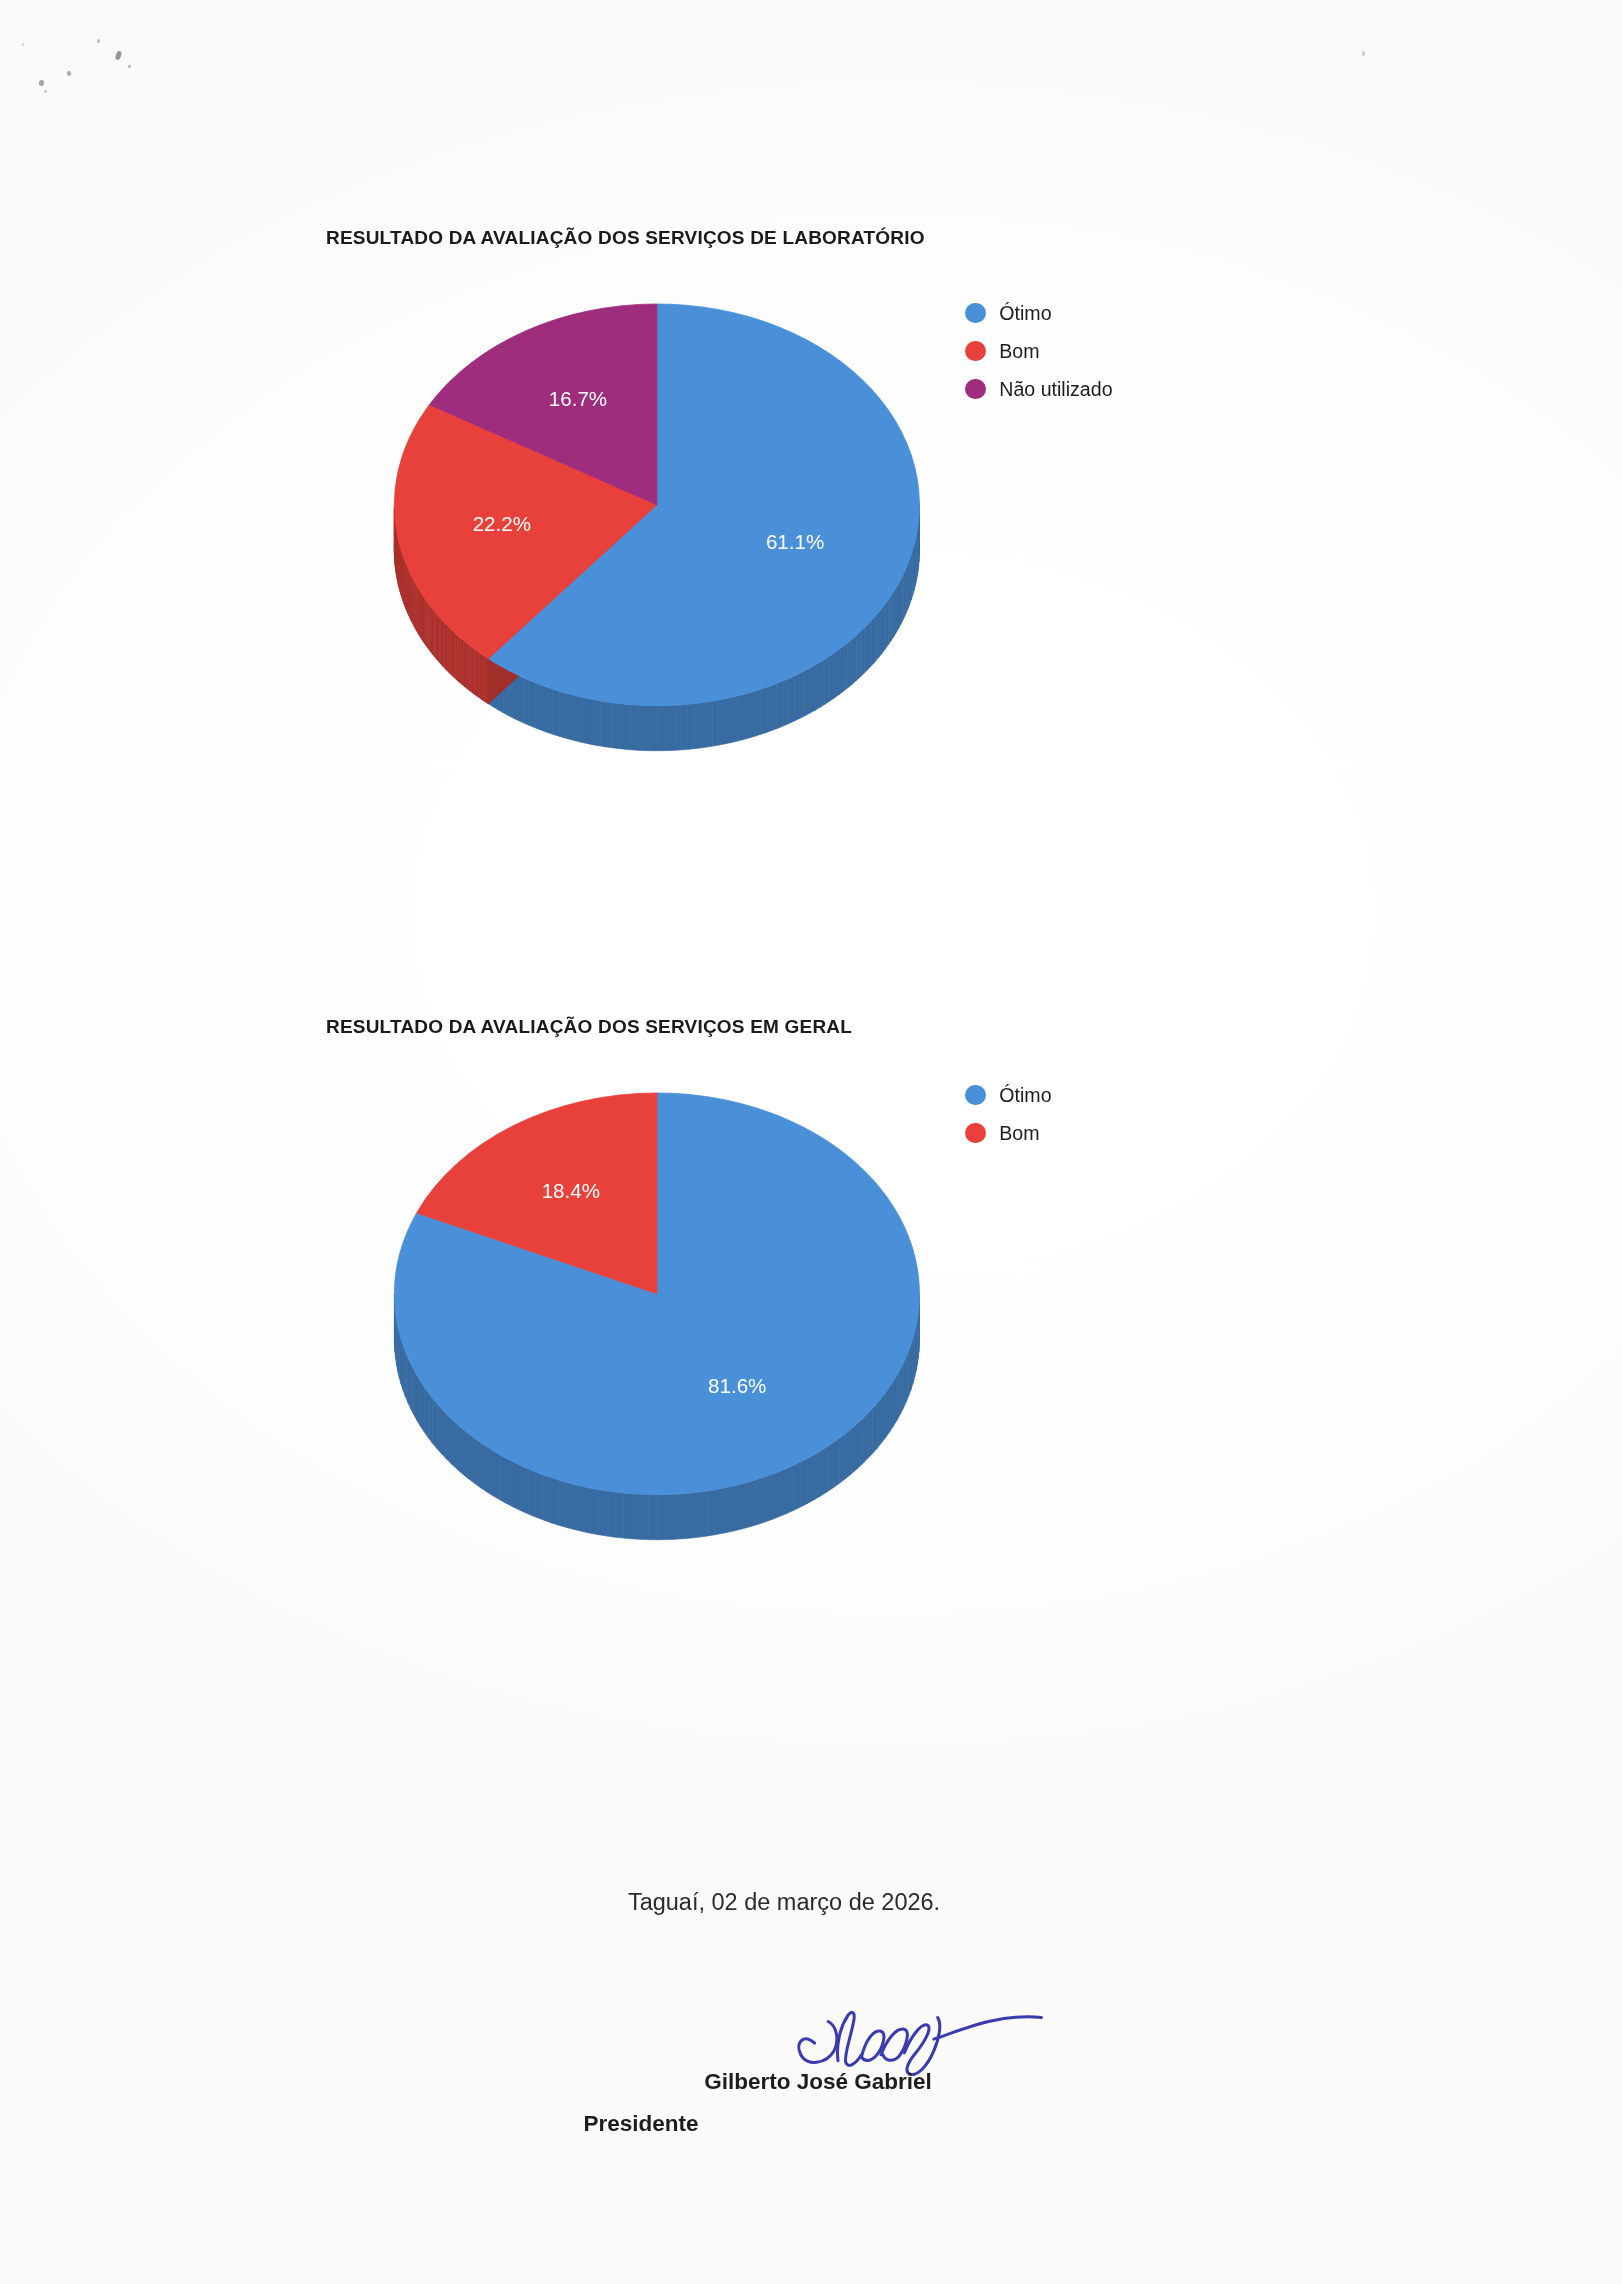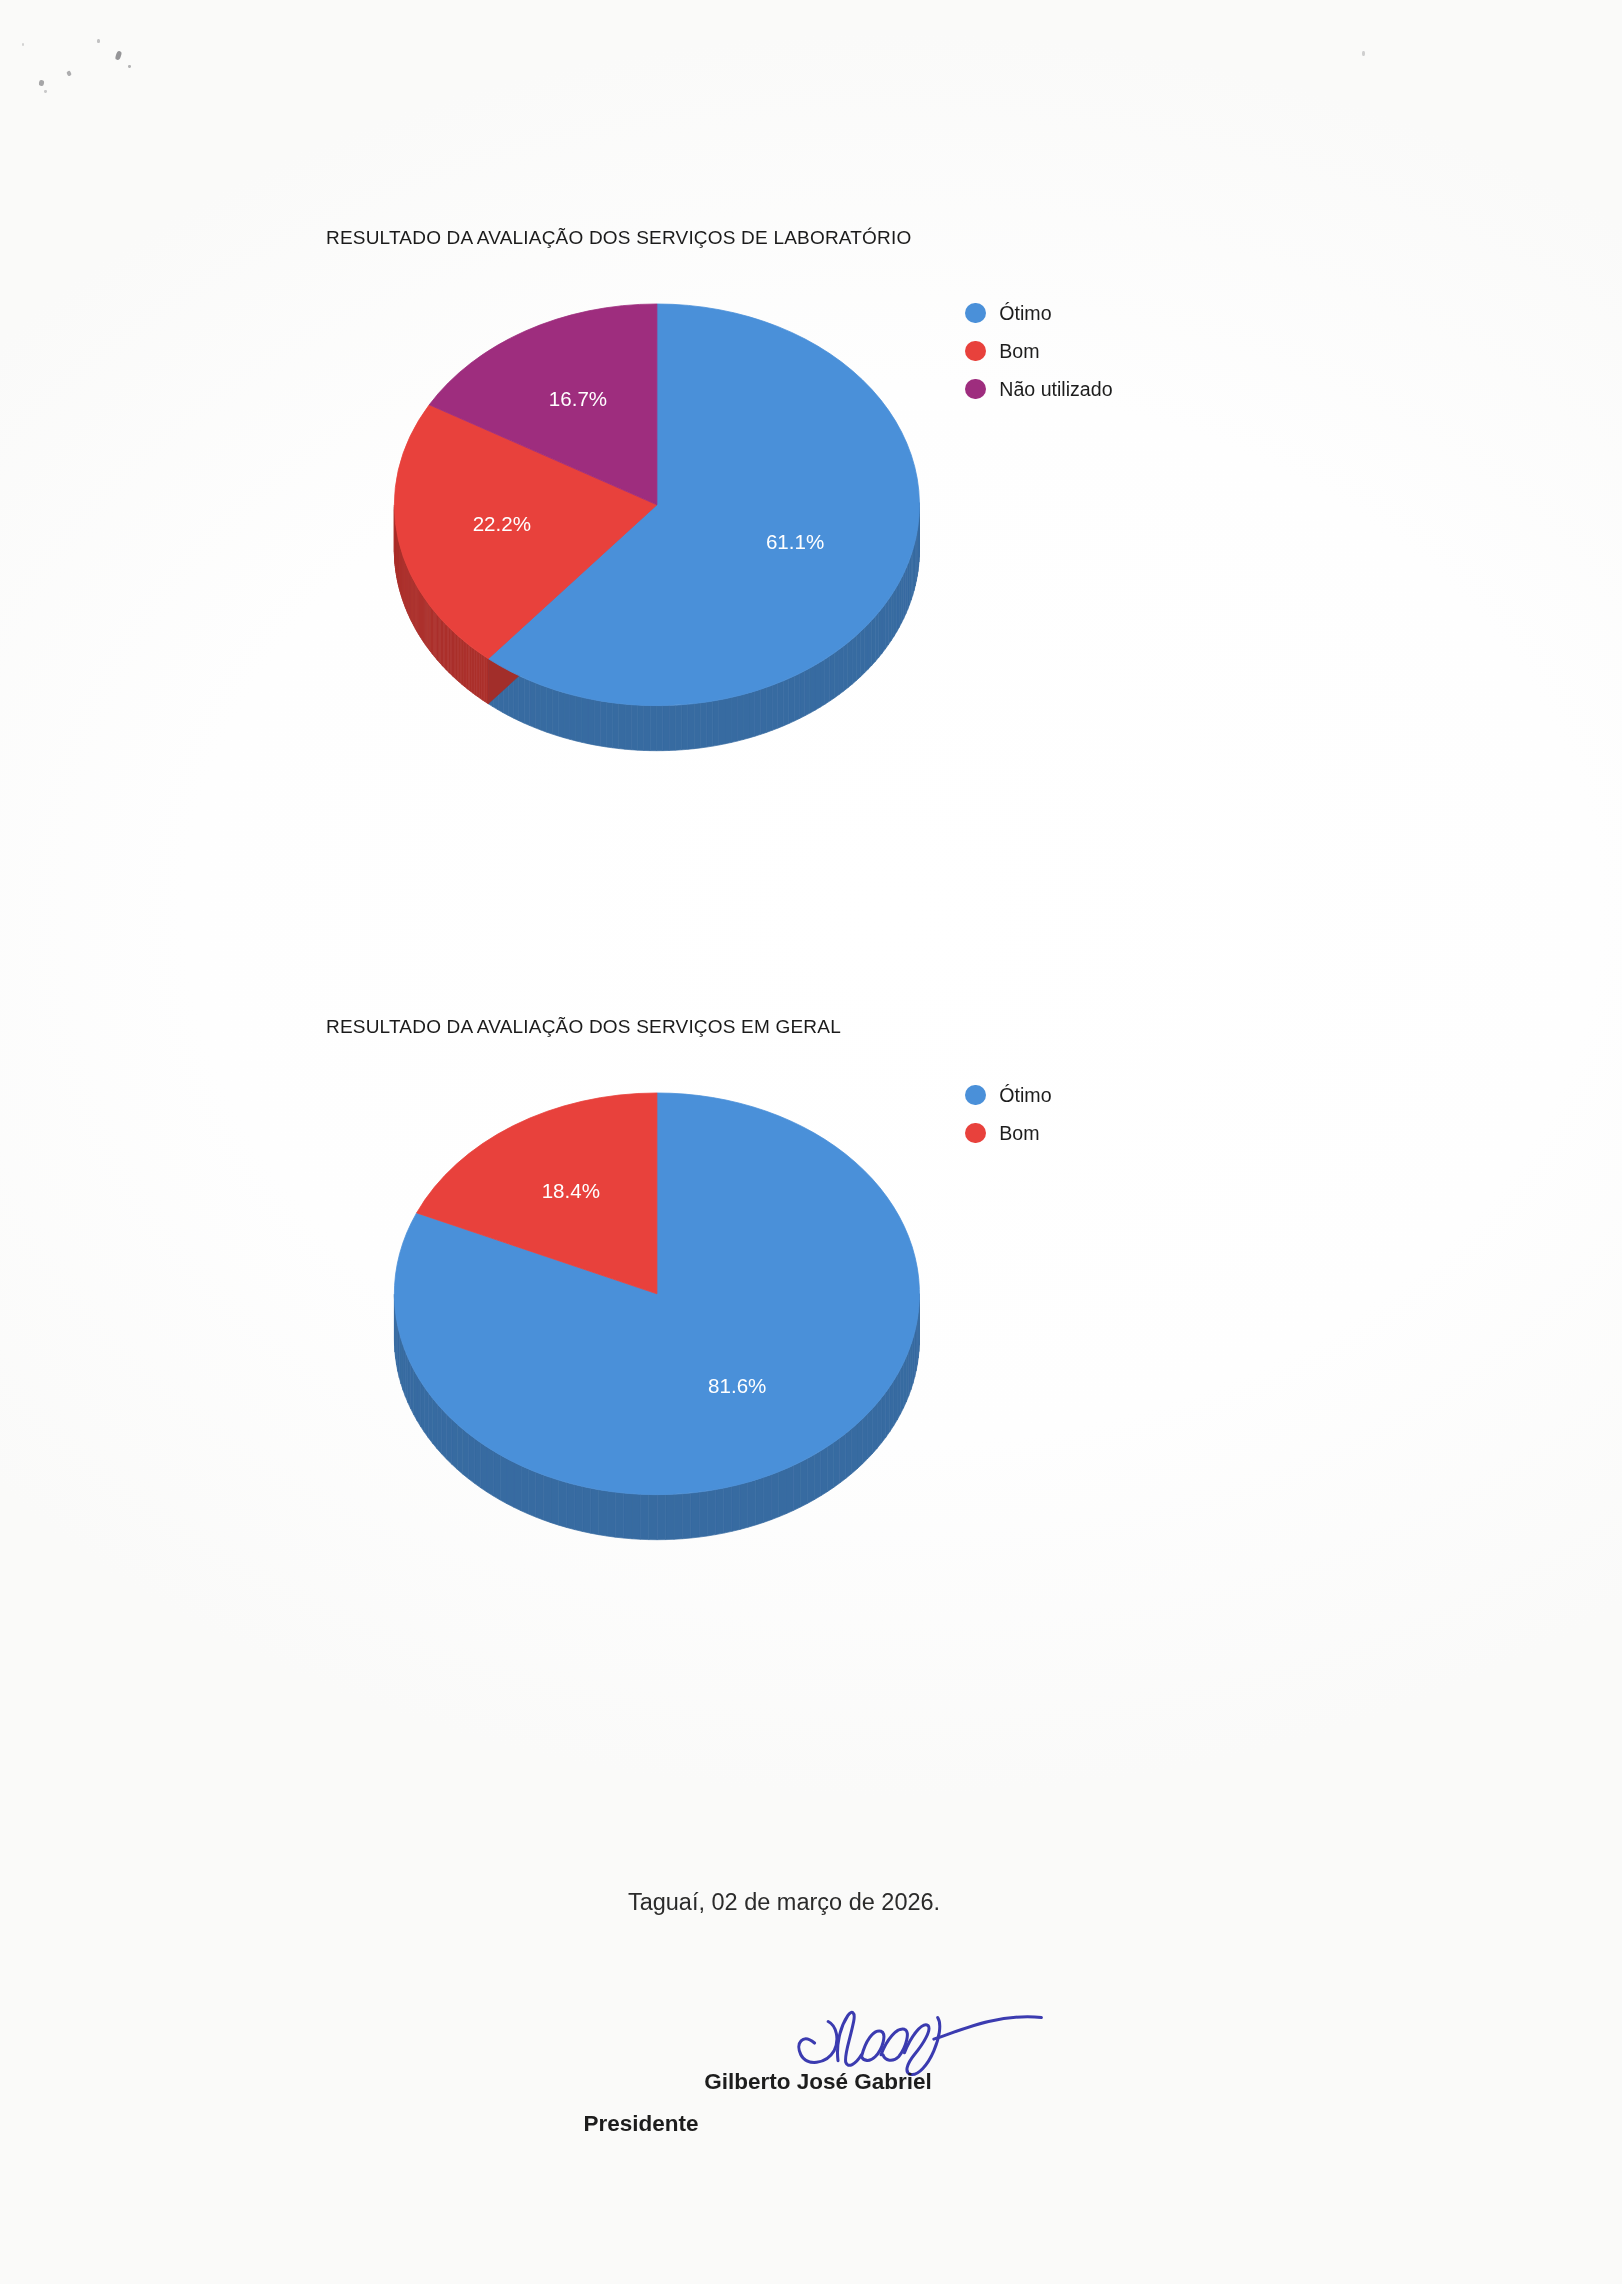--- a/index.html
+++ b/index.html
@@ -22,21 +22,21 @@
   .s3{left:67px;top:71px;width:3.9px;height:4.9px;transform:rotate(-25deg);opacity:.55;}
   .s4{left:97px;top:39px;width:2.9px;height:3.9px;opacity:.4;}
   .s5{left:39px;top:80px;width:4.9px;height:5.9px;transform:rotate(10deg);opacity:.6;}
   .s6{left:44px;top:90px;width:2.9px;height:2.9px;opacity:.35;}
   .s7{left:1362px;top:51px;width:2.9px;height:4.9px;opacity:.30;}
   .s8{left:21.6px;top:43px;width:2.9px;height:2.9px;opacity:.28;}
 
   .chart-block{position:absolute;}
   .chart-title{
     font-size:19px;
-    font-weight:normal;
+    font-weight:bold;
     letter-spacing:0.2px;
     color:#1b1b1b;
     white-space:nowrap;
   }
   .legend{position:absolute;text-align:right;}
   .legend-row{
     display:flex;align-items:center;
     height:38px;
   }
   .legend-dot{

